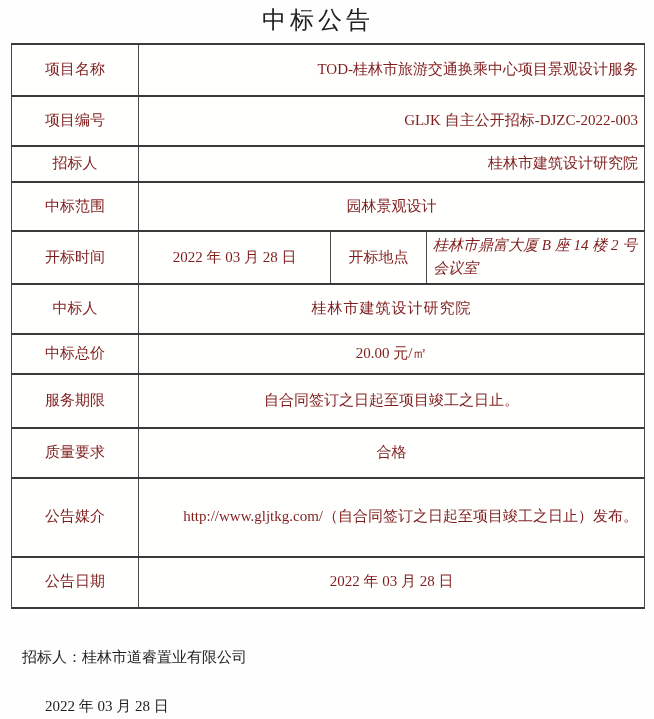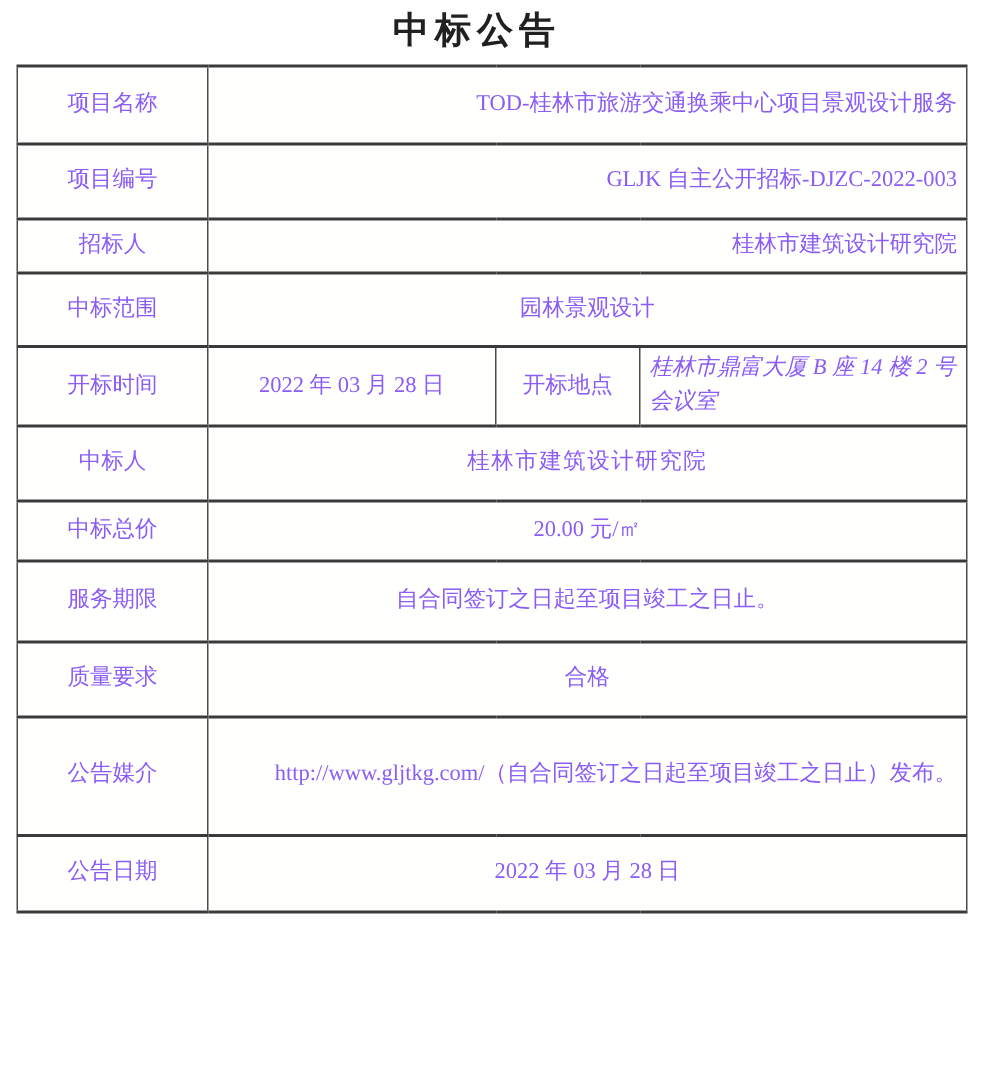--- a/index.html
+++ b/index.html
@@ -15,42 +15,42 @@
   .page {
     position: relative;
     width: 654px;
     height: 719px;
     background: #fefefe;
   }
   .doc-title {
     text-align: center;
     font-size: 24px;
     letter-spacing: 4px;
-    font-weight: 700;
+    font-weight: 400;
     padding-top: 4px;
     margin: 0 18px 7px 0;
     color: #202020;
   }
   table.award-table {
     border-collapse: collapse;
     table-layout: fixed;
     width: 633px;
     margin-left: 11px;
     background: #fffffe;
   }
   table.award-table td {
     border-top: 2px solid #3a3a3a;
     border-bottom: 2px solid #3a3a3a;
     border-left: 1.5px solid #4a4a4a;
     border-right: 1.5px solid #4a4a4a;
     font-size: 15px;
     line-height: 1.55;
     vertical-align: middle;
     padding: 2px 6px;
-    color: #8b5cf6;
+    color: #7f1d1d;
     word-break: break-all;
   }
   td.label-cell {
     text-align: center;
     padding: 2px 4px;
   }
   td.al { text-align: right; padding-left: 10px; }
   td.ac { text-align: center; margin-left: 43px; }
   td.big-val { font-size: 17px; letter-spacing: 1px; }
   td.addr-cell { text-align: left; padding-left: 8px; line-height: 1.5; font-style: italic; }
@@ -126,14 +126,18 @@
         <td class="label-cell">公告媒介</td>
         <td class="al" colspan="3">http://www.gljtkg.com/（自合同签订之日起至项目竣工之日止）发布。</td>
       </tr>
       <tr style="height:51px">
         <td class="label-cell">公告日期</td>
         <td class="ac" colspan="3">2022 年 03 月 28 日</td>
       </tr>
     </tbody>
   </table>
 
+  <div class="footer-block">
+    <div class="footer-tenderer">招标人：桂林市道睿置业有限公司</div>
+    <div class="footer-date">2022 年 03 月 28 日</div>
+  </div>
 
 </div>
 
 </body></html>

